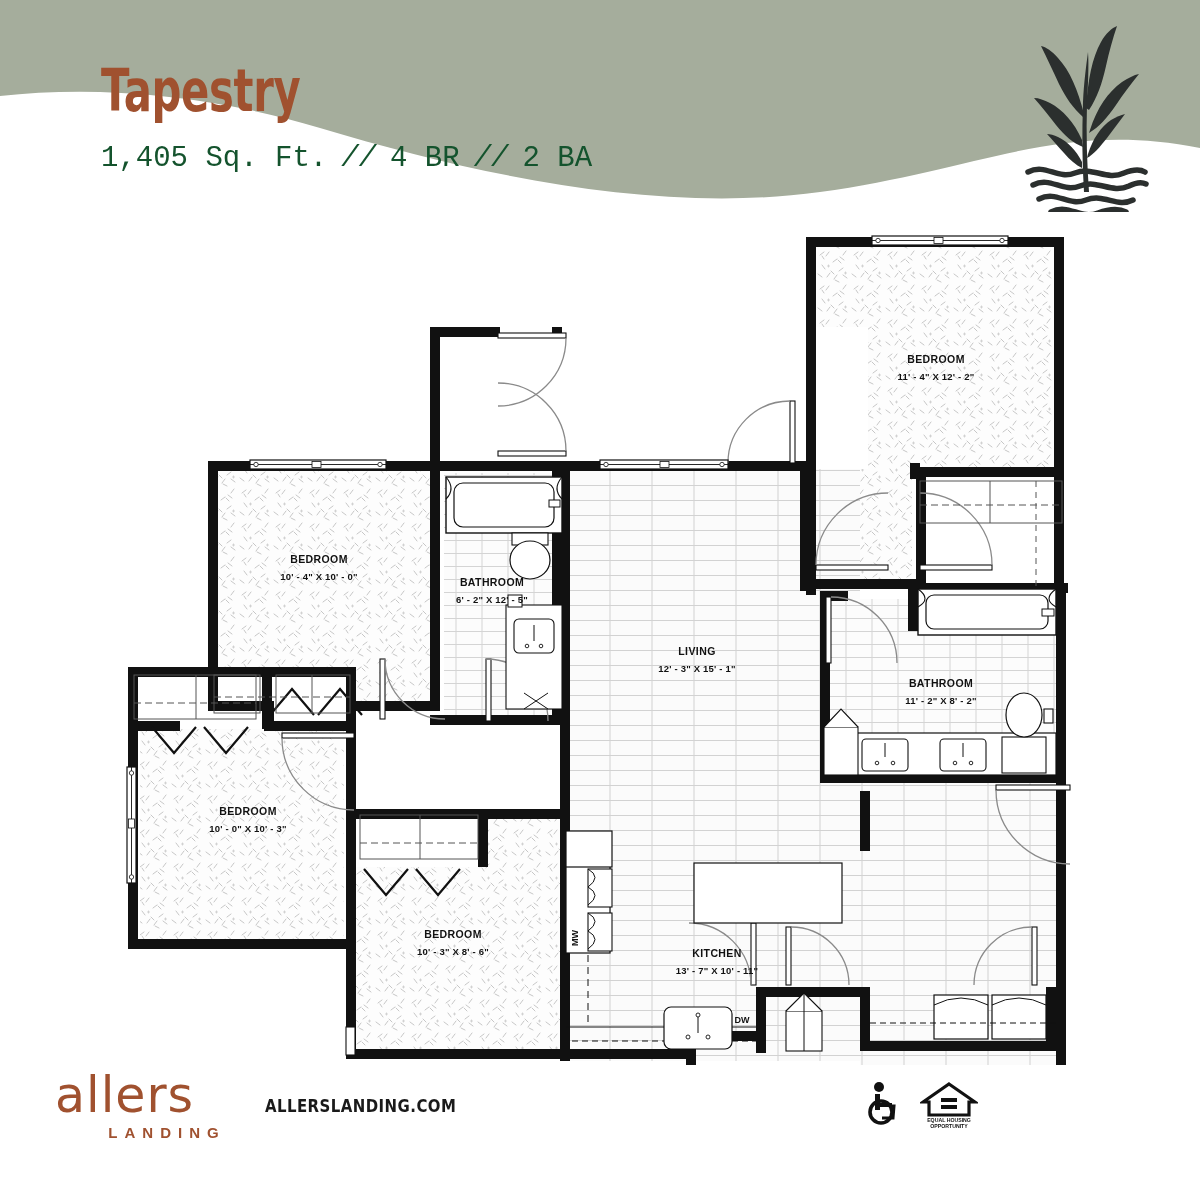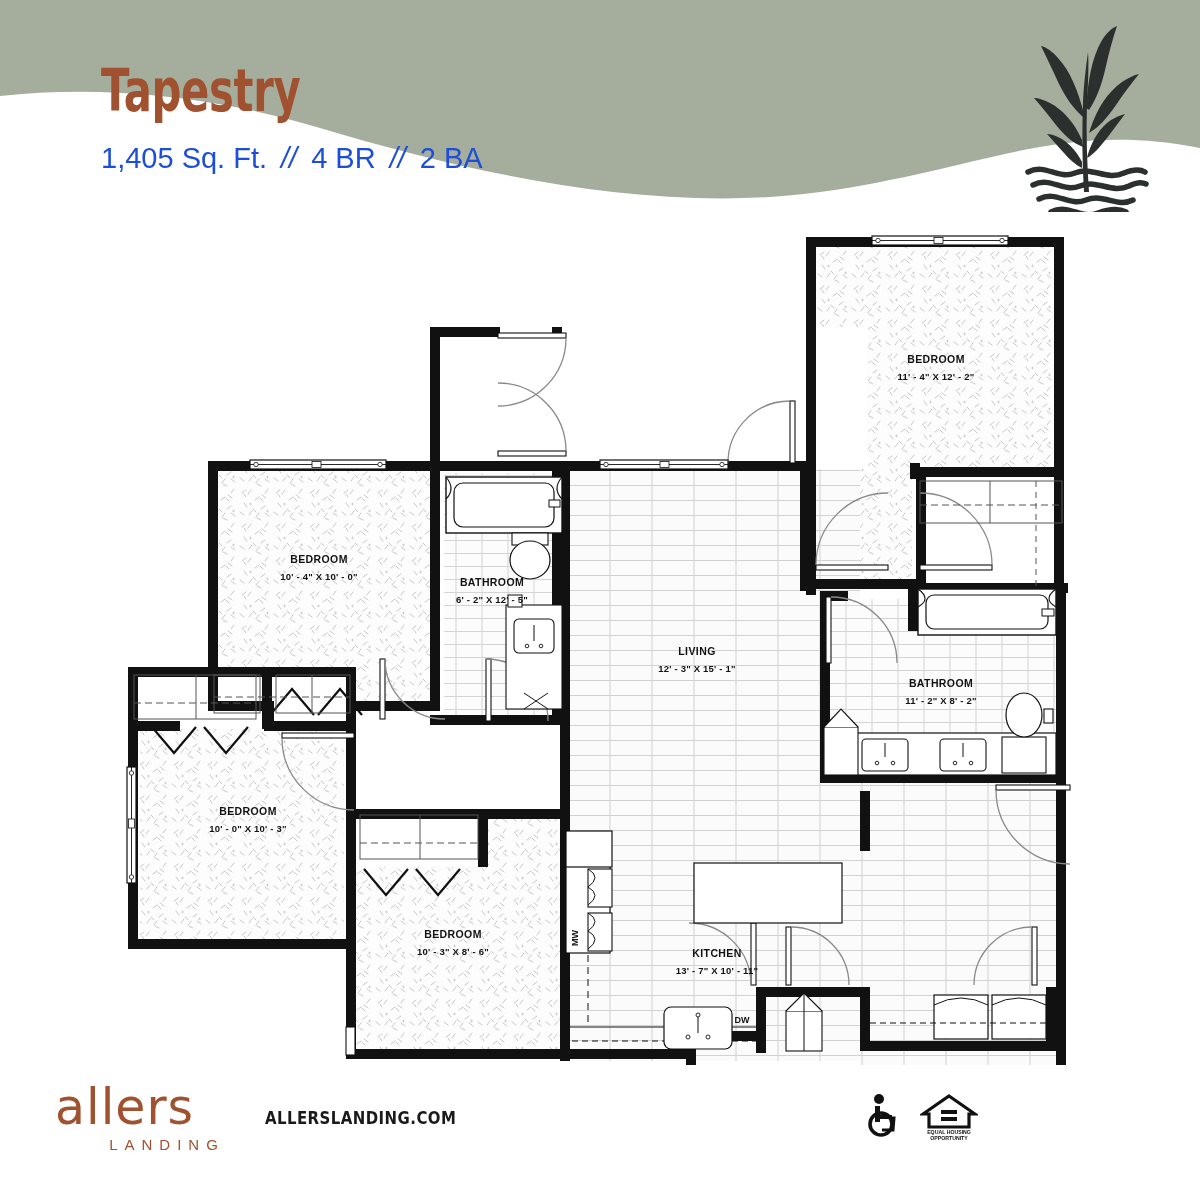--- a/index.html
+++ b/index.html
@@ -34,23 +34,23 @@
     font-size: 58px;
     letter-spacing: -0.5px;
     color: #a0512f;
     line-height: 1;
     transform: scaleX(0.72);
     transform-origin: left center;
     margin: 0;
     white-space: nowrap;
   }
   #plan-subtitle {
-    font-family: Liberation Sans, sans-serif;
+    font-family: Liberation Mono, monospace;
     font-size: 29px;
-    color: #1d4ed8;
+    color: #14532d;
     margin-top: 22px;
     white-space: nowrap;
   }
   #plan-subtitle .sep {
     font-style: italic;
     padding: 0 14px;
   }
 
   #logo-mark {
     position: absolute;
@@ -78,40 +78,40 @@
     font-family: "Liberation Sans", sans-serif;
     font-weight: bold;
     font-size: 9px;
     fill: #111111;
     text-anchor: middle;
   }
 
   
   #footer {
     position: absolute;
-    left: 0; bottom: 0;
+    left: 0; bottom: 12px;
     width: 1000px; height: 135px; padding-left: 20px;
   }
   #brand-logo {
     position: absolute;
     left: 55px; top: 18px;
     width: 210px;
   }
   #brand-word {
     font-family: "DejaVu Sans", sans-serif;
     font-size: 49px;
     font-weight: 400;
     color: #a0512f;
     letter-spacing: 1px;
     line-height: 1;
   }
   #brand-sub {
     font-family: "Liberation Sans", sans-serif;
     font-size: 15px;
-    font-weight: normal;
+    font-weight: bold;
     letter-spacing: 7px;
     color: #a0512f;
     text-align: center;
     margin-top: 4px;
     margin-left: 14px;
   }
   #site-url {
     position: absolute;
     left: 265px; top: 43px;
     font-family: "DejaVu Sans", sans-serif;

